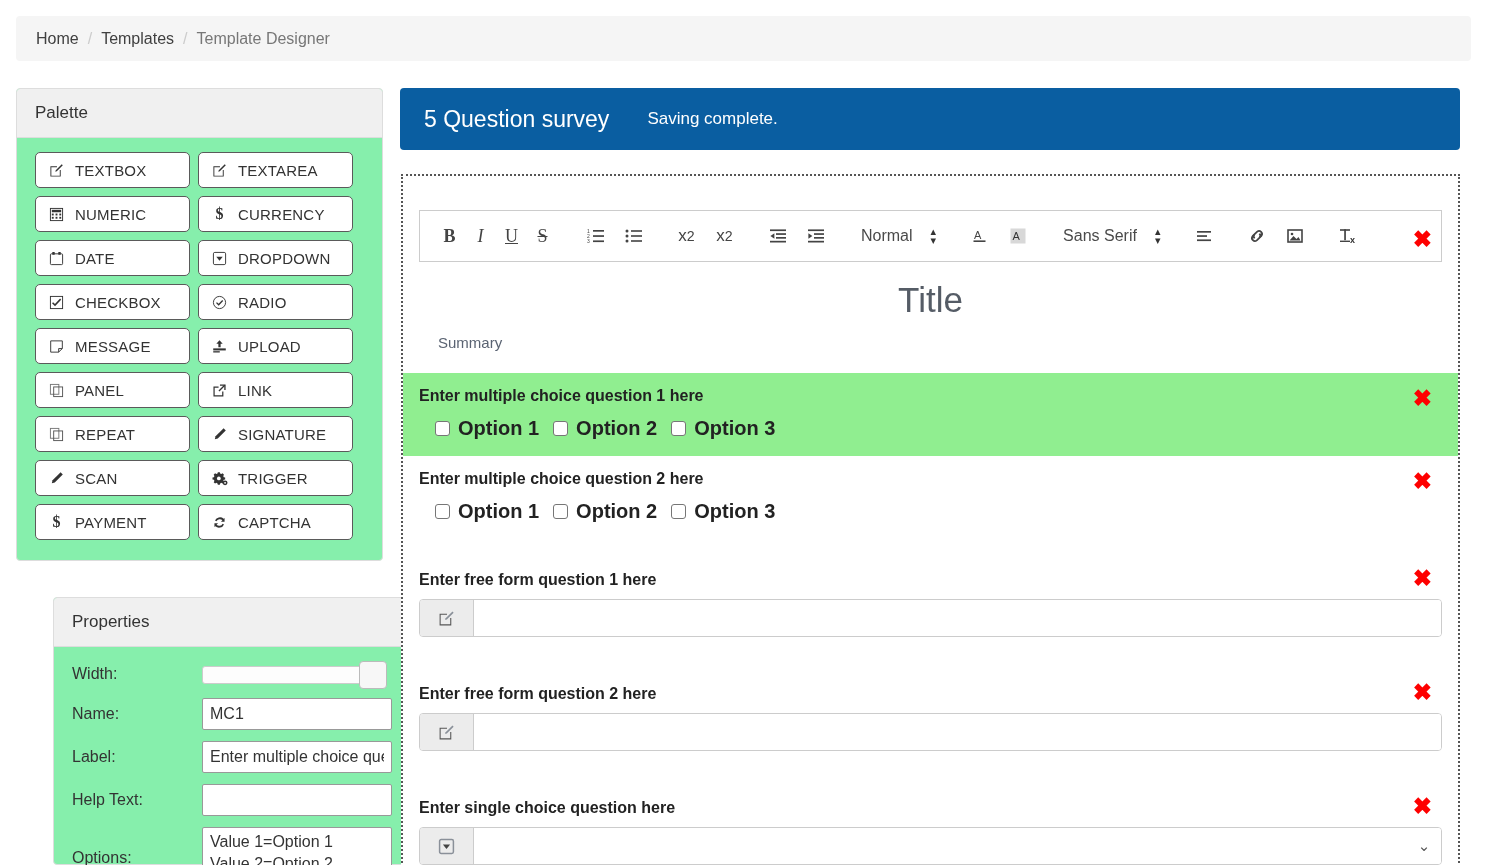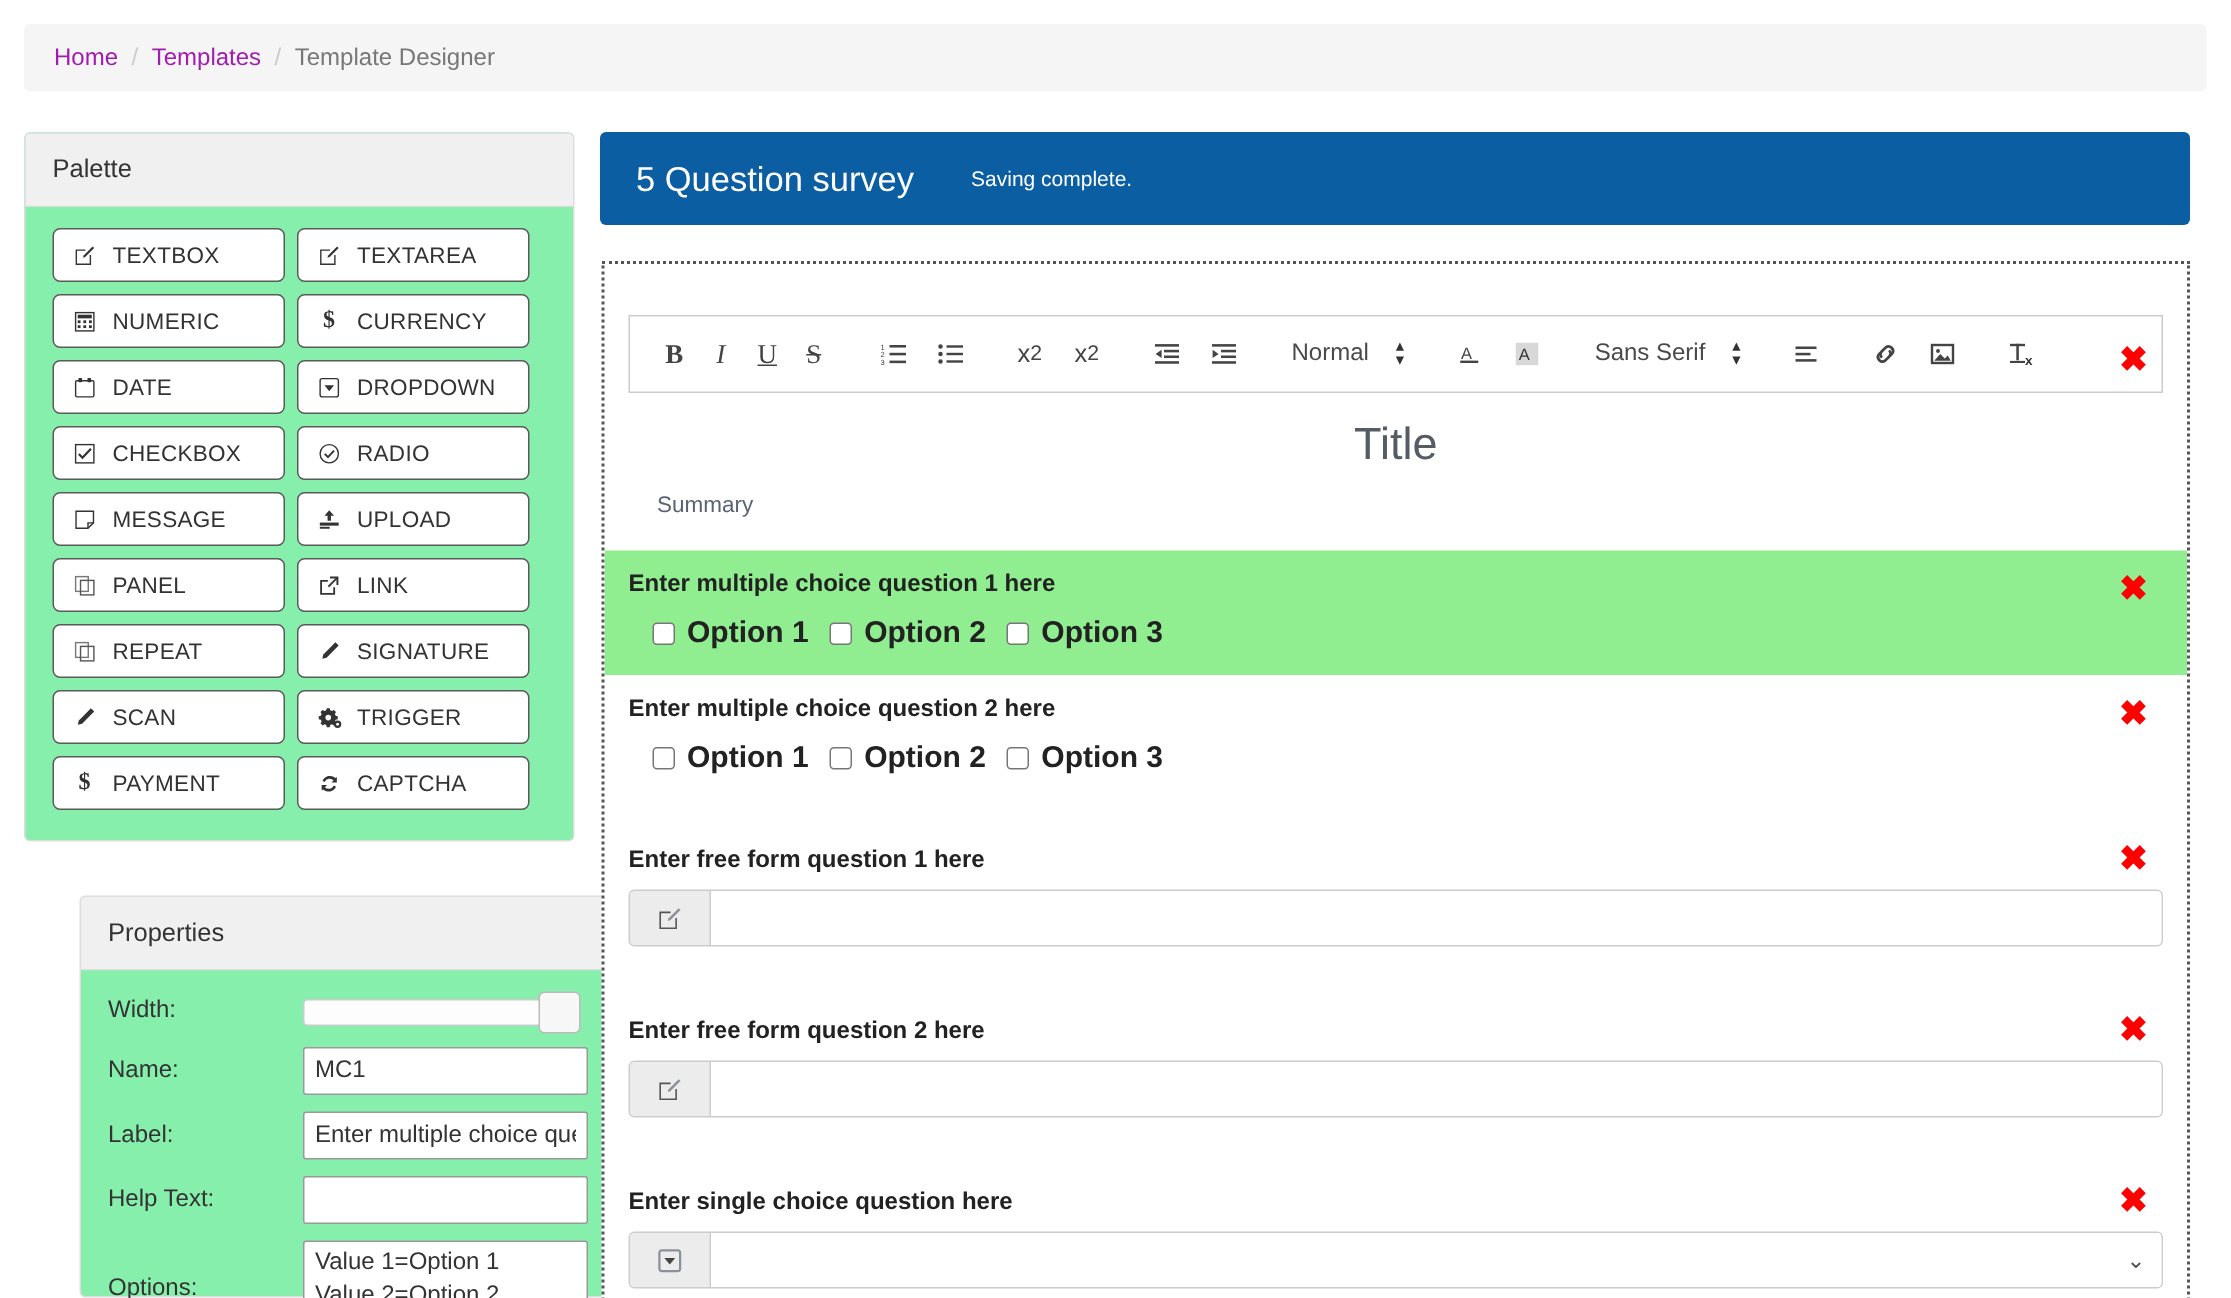--- a/index.html
+++ b/index.html
@@ -16,21 +16,21 @@
     position: absolute;
     left: 16px; top: 16px;
     width: 1455px; height: 45px;
     background: #f5f5f5;
     border-radius: 4px;
     display: flex;
     align-items: center;
     padding-left: 20px;
     font-size: 16px;
   }
-  .breadcrumb a { color: #a21caf; text-decoration: none; }
+  .breadcrumb a { color: #404040; text-decoration: none; }
   .breadcrumb .sep { color: #cccccc; margin: 0 9px; }
   .breadcrumb .current { color: #777777; }
 
   
   .panel {
     position: absolute;
     left: 16px;
     width: 367px;
     background: #86efac;
     border: 1px solid #dddddd;
@@ -133,21 +133,21 @@
     position: absolute;
     left: 400px; top: 88px;
     width: 1060px; height: 62px;
     background: #0a5ea1;
     border-radius: 4px;
     display: flex;
     align-items: center;
     color: #ffffff;
   }
   .survey-title { font-size: 23px; margin-left: 24px; }
-  .survey-status { font-size: 14px; margin-left: 38px; }
+  .survey-status { font-size: 17px; margin-left: 38px; }
 
   .designer {
     position: absolute;
     left: 401px; top: 174px;
     width: 1059px;
     height: 700px;
     border: 2px dotted #555555;
     border-bottom: none;
     background: #ffffff;
     overflow: hidden;
@@ -205,21 +205,21 @@
   .tb-pick .caret {
     margin-left: 18px;
     font-size: 11px;
     line-height: 9px;
     display: inline-flex;
     flex-direction: column;
     color: #333;
   }
   .title-line {
     text-align: center;
-    font-size: 30px;
+    font-size: 35px;
     color: #555c66;
     margin-top: 18px;
     font-family: "Liberation Sans", sans-serif;
   }
   .summary-line {
     margin: 14px 0 22px 35px;
     font-size: 15px;
     color: #5a6372;
   }
 

